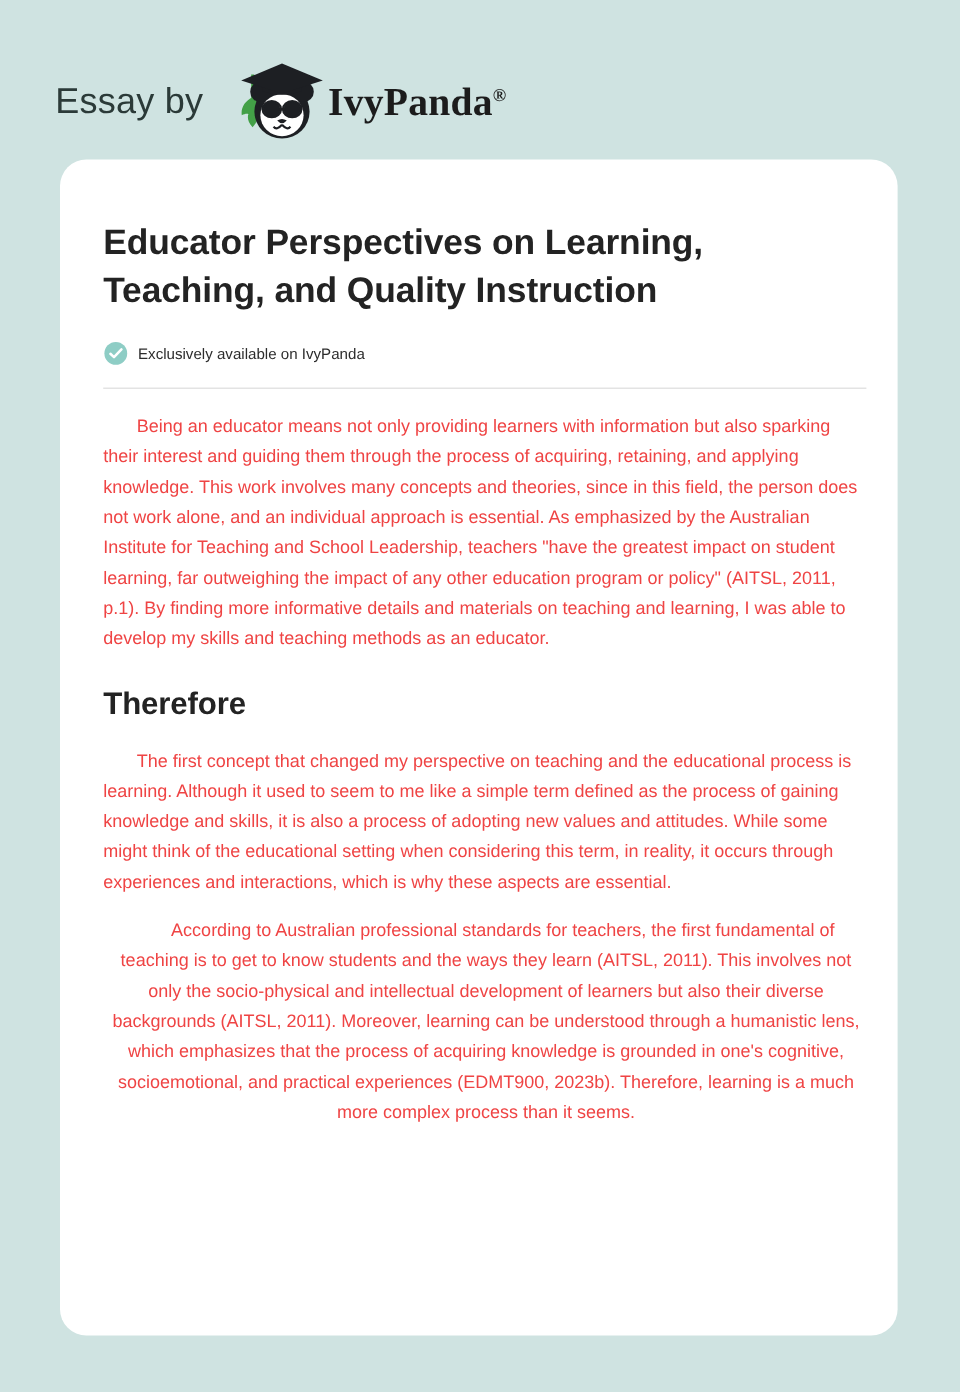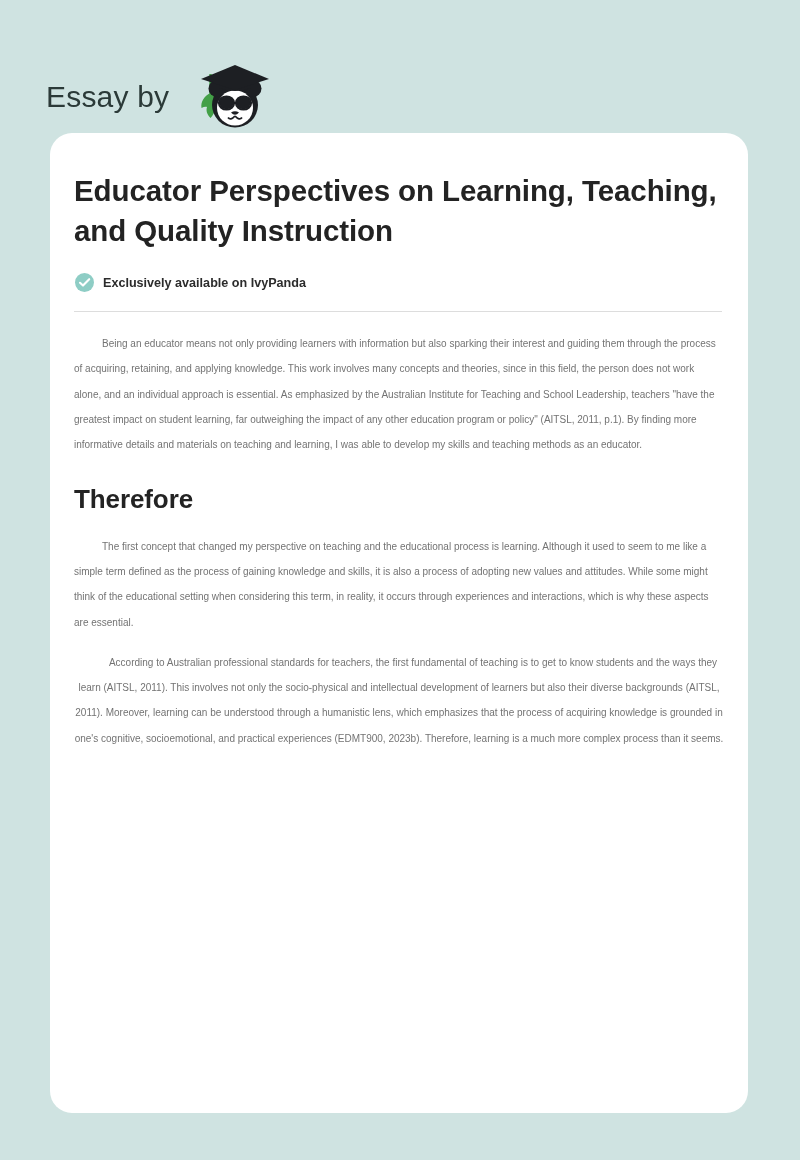--- a/index.html
+++ b/index.html
@@ -11,21 +11,21 @@
     height: 1160px;
     background: #cfe3e1;
     font-family: "Liberation Sans", sans-serif;
     overflow: hidden;
   }
 
   
   .site-header {
     position: absolute;
     left: 0;
-    top: 12px;
+    top: 0;
     width: 800px;
     height: 169px;
     display: flex;
     align-items: center;
     padding-left: 46px;
     box-sizing: border-box;
   }
   .essay-by {
     font-size: 30px;
     color: #2b3a38;
@@ -68,22 +68,22 @@
     top: 133px;
     width: 698px;
     height: 980px;
     background: #ffffff;
     border-radius: 22px;
     box-sizing: border-box;
     padding: 0 24px;
     overflow: hidden;
   }
   .card-inner {
-    padding: 0 0 0 0;
-    margin: 0 0 0 0;
+    padding: 12px 0 0 0;
+    margin: 0 0 0 12px;
   }
 
   .doc-title {
     margin: 0;
     padding: 38px 2px 0 0;
     font-size: 29.5px;
     font-weight: bold;
     line-height: 1.34;
     color: #232323;
     letter-spacing: -.1px;
@@ -102,21 +102,21 @@
     background: #8ecdc5;
     flex: none;
     display: flex;
     align-items: center;
     justify-content: center;
     margin-right: 9px;
   }
   .check-circle svg { display: block; }
   .badge-text {
     font-size: 12.6px;
-    font-weight: bold;
+    font-weight: normal;
     color: #2c2c2c;
     letter-spacing: 0;
   }
 
   .divider {
     height: 1px;
     background: #dddddd;
     margin: 19px 2px 0 0;
     border: 0;
   }
@@ -127,23 +127,23 @@
     font-size: 26px;
     font-weight: bold;
     color: #232323;
     line-height: 1.2;
     letter-spacing: -.1px;
   }
 
   .body-par {
     margin: 0;
     padding: 19px 0 0 0;
-    font-size: 10px;
+    font-size: 15px;
     line-height: 25.3px;
-    color: #737373;
+    color: #ef4444;
     text-indent: 28px;
     text-align: left;
   }
   .body-par + .body-par { padding-top: 15px; text-align: center; }
 </style>
 </head>
 <body>
 
 <div class="site-header">
   <span class="essay-by">Essay by</span>
@@ -176,20 +176,21 @@
         <ellipse cx="50" cy="56" rx="8.5" ry="7" fill="#ffffff"></ellipse>
         <path d="M46 52.5 Q50 50 54 52.5 Q50 57 46 52.5 Z" fill="#1d1f23"></path>
         <path d="M50 56 Q45.5 61 43 57.5" stroke="#1d1f23" stroke-width="1.8" fill="none"></path>
         <path d="M50 56 Q54.5 61 57 57.5" stroke="#1d1f23" stroke-width="1.8" fill="none"></path>
 
         <path d="M34 23 Q50 16 66 23 L66 28 Q50 34 34 28 Z" fill="#1d1f23"></path>
 
         <path d="M50 5 L84 19 L50 30 L16 19 Z" fill="#1d1f23"></path>
       </svg>
     </span>
+    <span class="brand-word"><span>IvyPanda</span><span class="reg">®</span></span>
   </div>
 </div>
 
 <div class="paper-card">
   <div class="card-inner">
 
     <h1 class="doc-title">Educator Perspectives on Learning, Teaching, and Quality Instruction</h1>
 
     <div class="exclusive-badge">
       <span class="check-circle">

